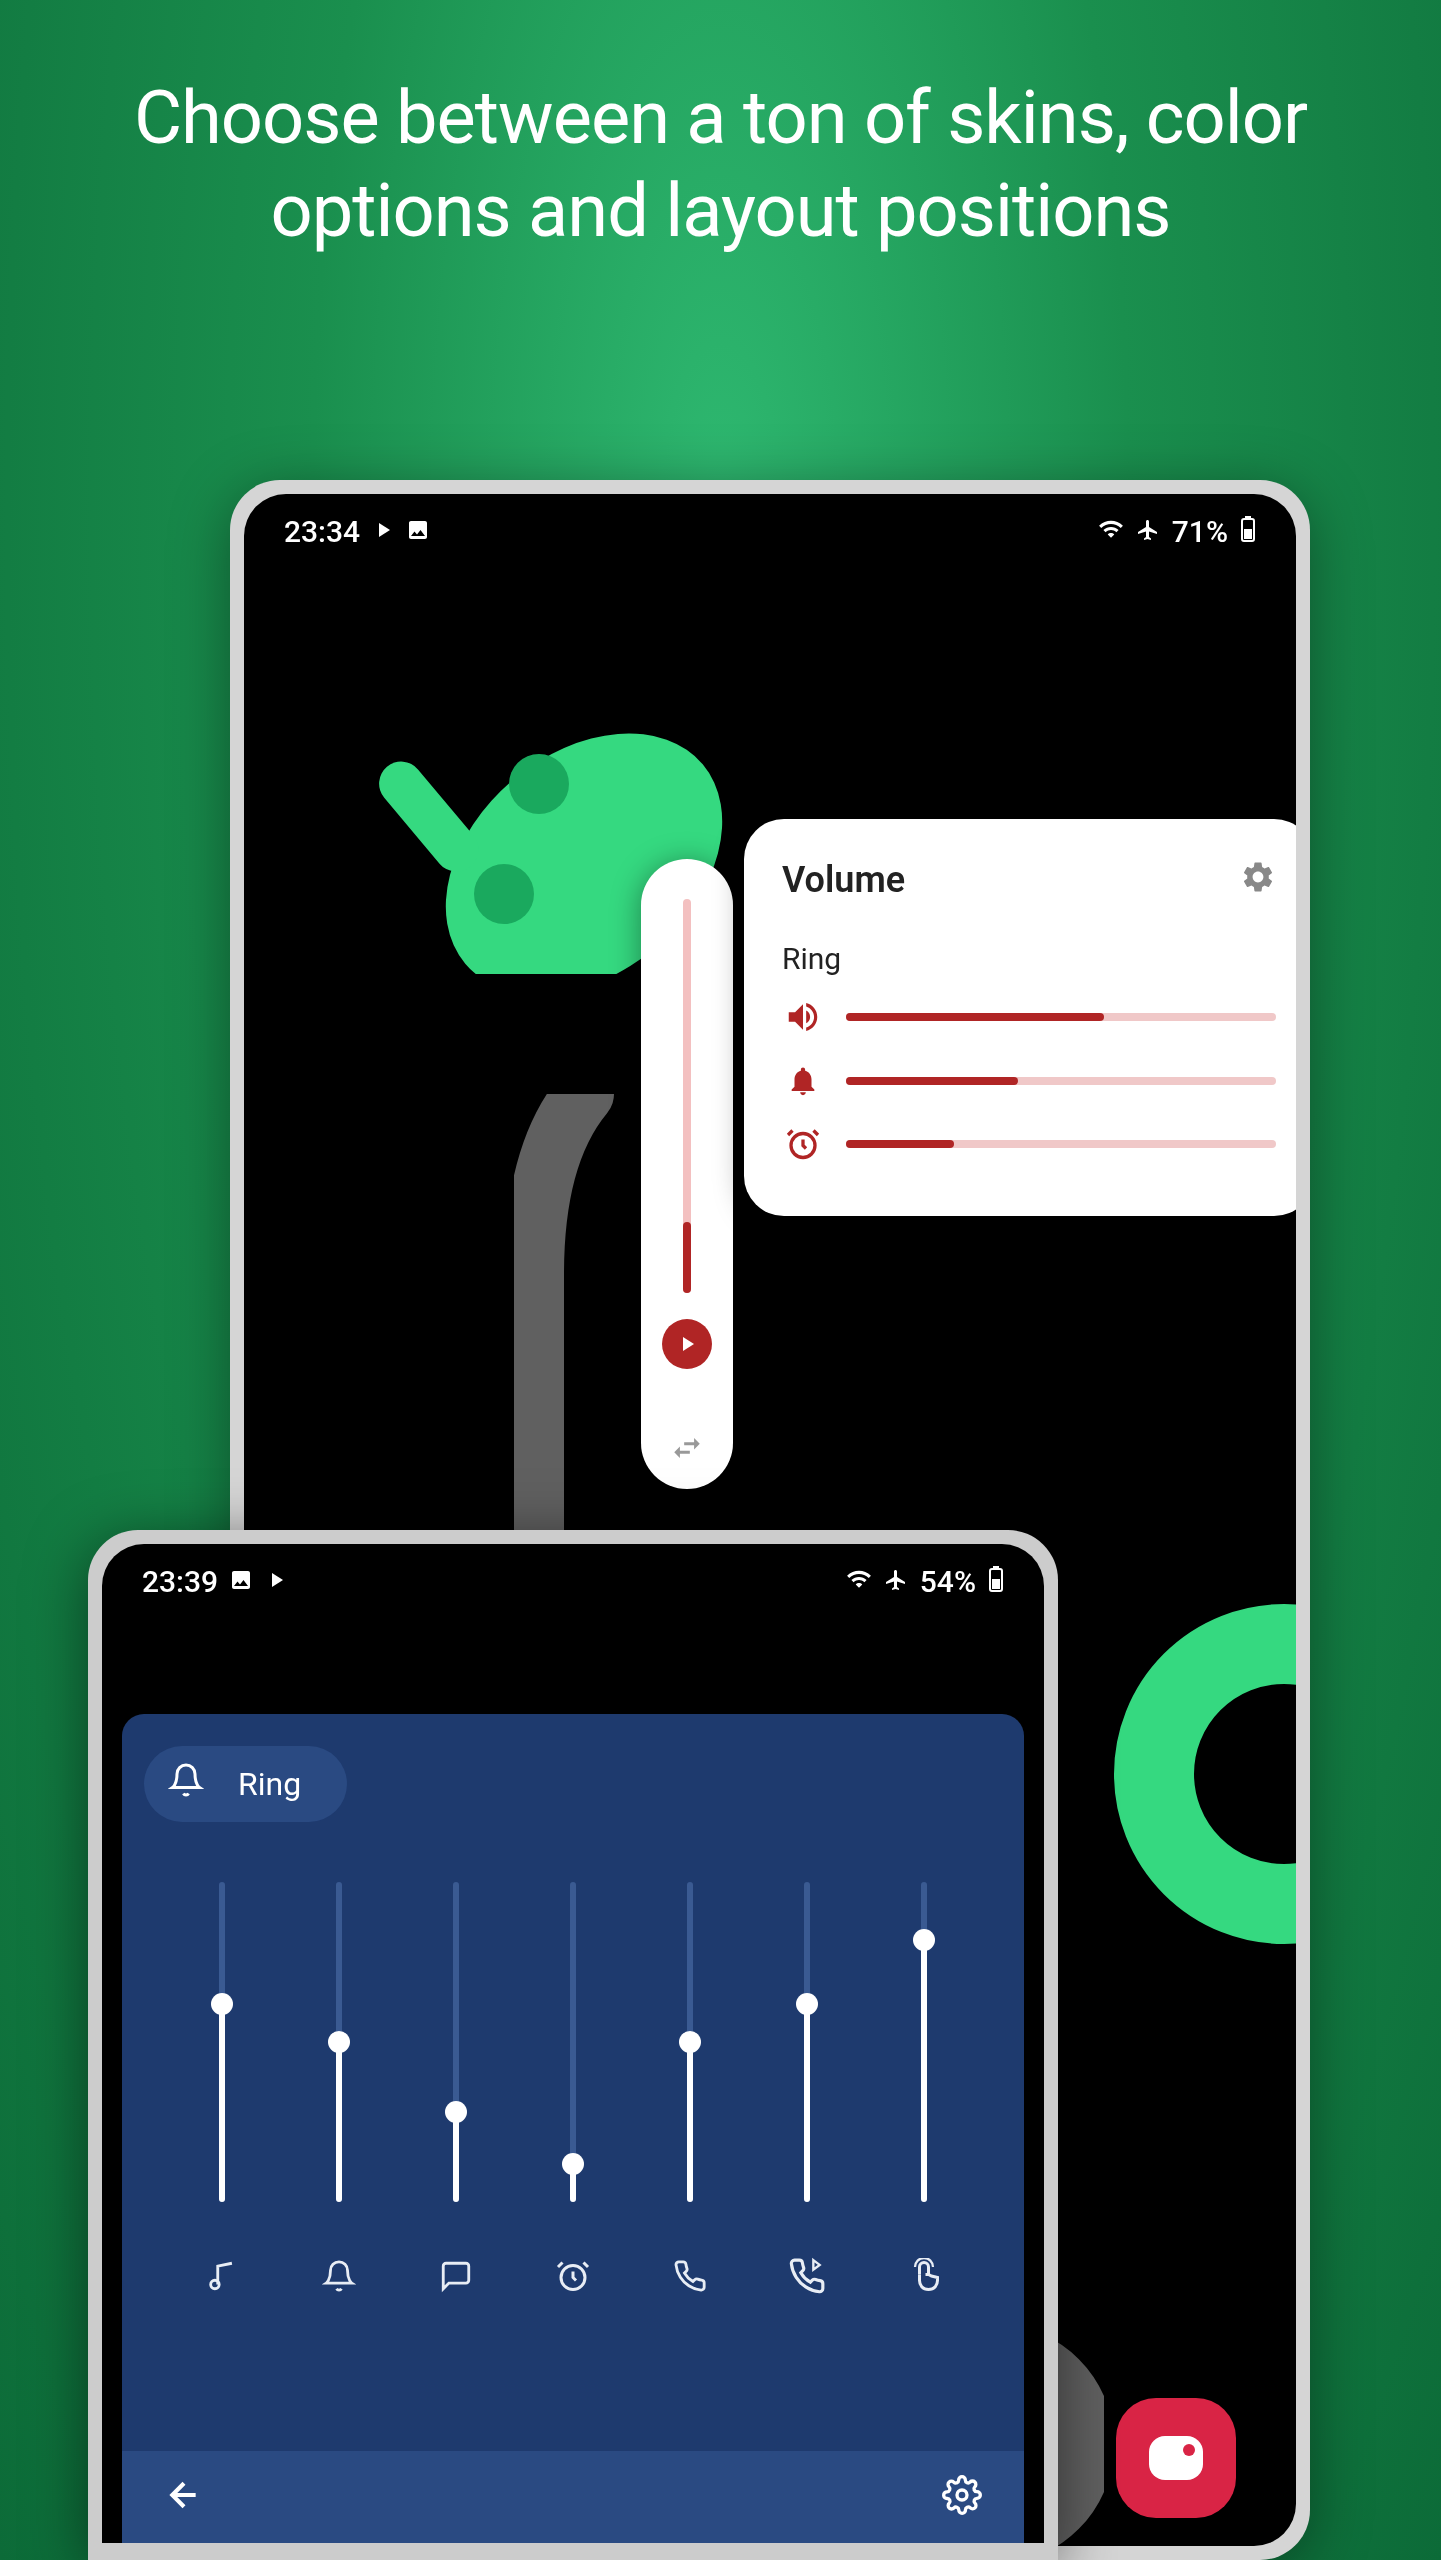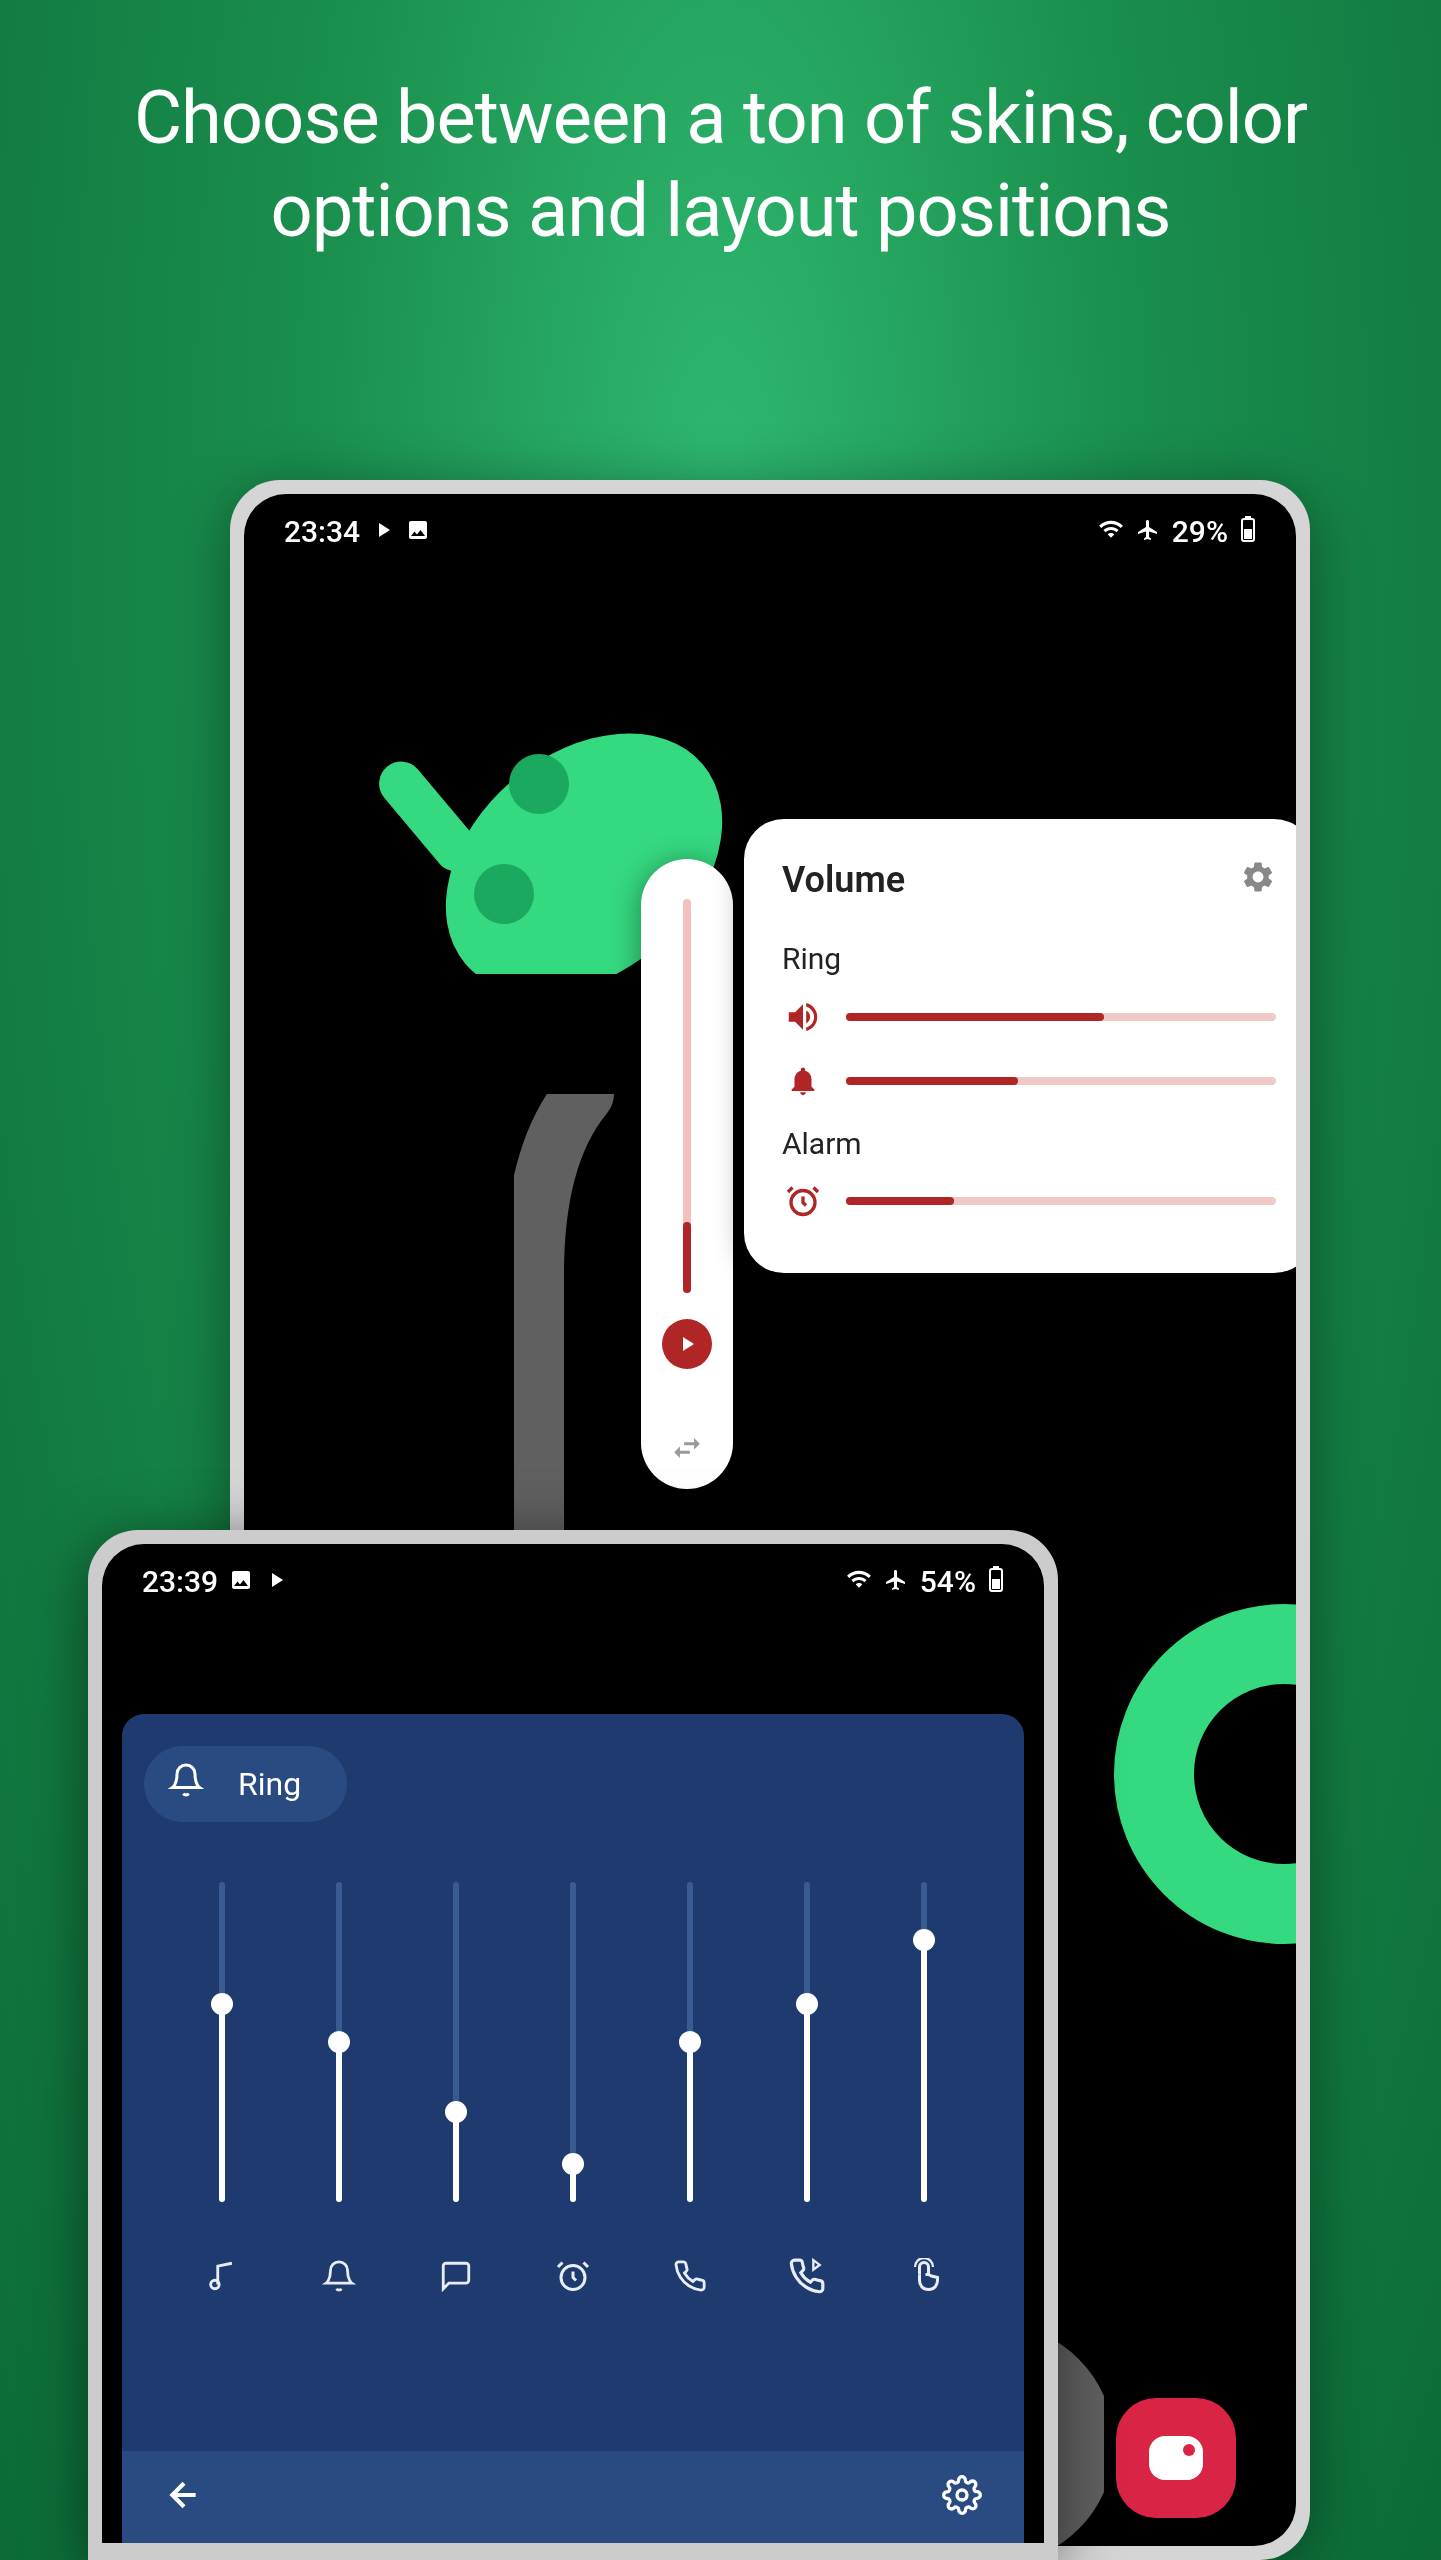--- a/index.html
+++ b/index.html
@@ -254,21 +254,21 @@
               <path d="M21 19V5c0-1.1-.9-2-2-2H5c-1.1 0-2 .9-2 2v14c0 1.1.9 2 2 2h14c1.1 0 2-.9 2-2zM8.5 13.5l2.5 3 3.5-4.5 4.5 6H5l3.5-4.5z"></path>
             </svg></span>
       </div>
       <div class="status-right">
         <span><svg width="26" height="26" viewBox="0 0 24 24" fill="currentColor">
               <path d="M1 9l2 2c4.97-4.97 13.03-4.97 18 0l2-2C16.93 2.93 7.08 2.93 1 9zm8 8l3 3 3-3c-1.65-1.66-4.34-1.66-6 0zm-4-4l2 2c2.76-2.76 7.24-2.76 10 0l2-2C15.14 9.14 8.87 9.14 5 13z"></path>
             </svg></span>
         <span><svg width="24" height="24" viewBox="0 0 24 24" fill="currentColor">
               <path d="M21 16v-2l-8-5V3.5c0-.83-.67-1.5-1.5-1.5S10 2.67 10 3.5V9l-8 5v2l8-2.5V19l-2 1.5V22l3.5-1 3.5 1v-1.5L13 19v-5.5l8 2.5z"></path>
             </svg></span>
-        <span>29%</span>
+        <span>71%</span>
         <span><svg width="16" height="26" viewBox="0 0 16 26" fill="currentColor">
               <rect x="2" y="3" width="12" height="22" rx="2" fill="none" stroke="currentColor" stroke-width="2"></rect>
               <rect x="5" y="0" width="6" height="3"></rect>
               <rect x="4" y="13" width="8" height="10"></rect>
             </svg></span>
       </div>
     </div>
 
     <div class="wallpaper">
       <svg width="380" height="280" style="left:100px;top:40px;">
@@ -338,21 +338,20 @@
                 <path d="M12 22c1.1 0 2-.9 2-2h-4c0 1.1.89 2 2 2zm6-6v-5c0-3.07-1.64-5.64-4.5-6.32V4c0-.83-.67-1.5-1.5-1.5s-1.5.67-1.5 1.5v.68C7.63 5.36 6 7.92 6 11v5l-2 2v1h16v-1l-2-2z"></path>
               </svg>
             </span>
           <div class="vol-track">
               <div class="vol-fill" style="width:40%"></div>
             </div>
         </div>
       </div>
 
       <div class="vol-row" style="margin-bottom:0;">
-        <div class="vol-row-label">Alarm</div>
         <div class="vol-row-slider">
           <span class="vol-row-icon">
               <svg width="36" height="36" viewBox="0 0 24 24" fill="none" stroke="currentColor" stroke-width="2.2">
                 <circle cx="12" cy="13" r="8"></circle>
                 <path d="M12 9v4l2 2M5 3L2 6M22 6l-3-3"></path>
               </svg>
             </span>
           <div class="vol-track">
               <div class="vol-fill" style="width:25%"></div>
             </div>

